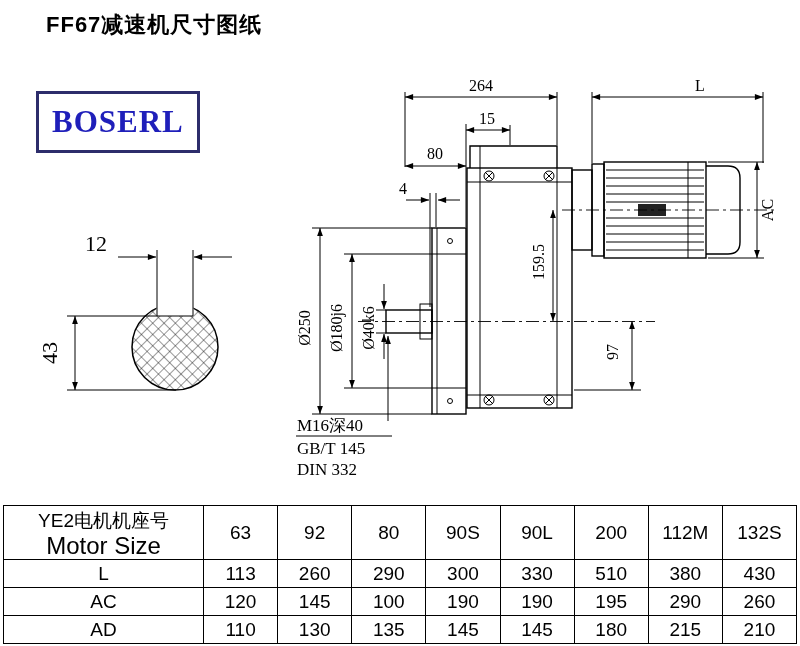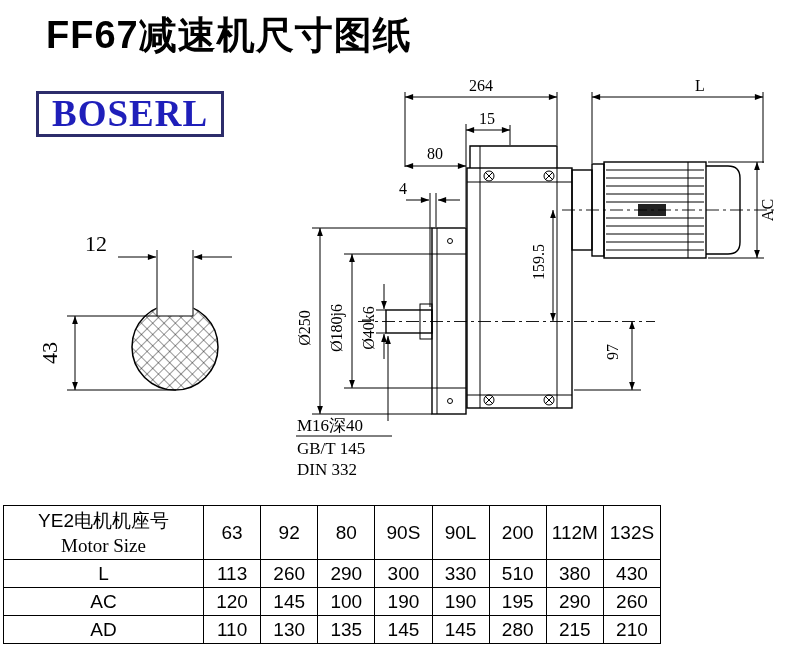--- a/index.html
+++ b/index.html
@@ -1,38 +1,38 @@
 <!DOCTYPE html>
 <html><head>
 <meta charset="utf-8">
 <style>
   *{box-sizing:border-box}
   html,body{margin:0;padding:0}
   body{width:800px;height:646px;position:relative;background:#fff;color:#000;
        font-family:"Liberation Sans",sans-serif;overflow:hidden}
-  .page-title{position:absolute;left:46px;top:10px;font-size:38px;font-weight:bold;letter-spacing:1px}
+  .page-title{position:absolute;left:46px;top:10px;font-size:22px;font-weight:bold;letter-spacing:1px}
   .logo{position:absolute;left:36px;top:91px;border:3px solid #2d2d6b;color:#1f1fba;
-        font-family:"Liberation Serif",serif;font-weight:bold;font-size:37px;line-height:40px;
-        padding:0 13px;letter-spacing:1px;background:#fff}
+        font-family:"Liberation Serif",serif;font-weight:bold;font-size:31px;line-height:40px;
+        padding:8px 13px;letter-spacing:1px;background:#fff}
   svg.drawing{position:absolute;left:0;top:0}
   svg text{fill:#000;font-family:"Liberation Serif",serif}
   text.dim{font-size:16px;text-anchor:middle}
   text.dim-lg{font-size:22px;text-anchor:middle}
   text.note{font-size:17px;text-anchor:start}
   .outl{fill:none;stroke:#000;stroke-width:1.4}
   .thin{fill:none;stroke:#000;stroke-width:1}
   .dimln{fill:none;stroke:#000;stroke-width:1}
   .cl{fill:none;stroke:#000;stroke-width:0.9;stroke-dasharray:13 4 3 4}
   .dim-table{position:absolute;left:3px;top:505px}
-  .dim-table table{border-collapse:collapse;table-layout:fixed;width:658px}
+  .dim-table table{border-collapse:collapse;table-layout:fixed;width:794px}
   .dim-table td{border:1px solid #000;text-align:center;font-size:19px;height:28px;padding:0}
   .dim-table tr.hdr td{height:54px}
   td.c1{width:200px}
   .hdr-cjk{font-size:19px;line-height:25px}
-  .hdr-en{font-family:Liberation Serif, serif;font-size:19px;line-height:25px}
+  .hdr-en{font-family:Liberation Sans, sans-serif;font-size:24px;line-height:25px}
 </style>
 </head>
 <body>
 
 <div class="page-title">FF67减速机尺寸图纸</div>
 <div class="logo">BOSERL</div>
 
 <svg class="drawing" width="800" height="502" viewBox="0 0 800 502">
   <defs>
     <marker id="arw" viewBox="0 0 10 10" refX="9.5" refY="5" markerWidth="11" markerHeight="9" orient="auto-start-reverse" markerUnits="userSpaceOnUse">
@@ -216,19 +216,19 @@
       <td>290</td>
       <td>260</td>
     </tr>
     <tr>
       <td class="c1">AD</td>
       <td>110</td>
       <td>130</td>
       <td>135</td>
       <td>145</td>
       <td>145</td>
-      <td>280</td>
+      <td>180</td>
       <td>215</td>
       <td>210</td>
     </tr>
   </tbody>
     </table>
 </div>
 
 </body></html>

